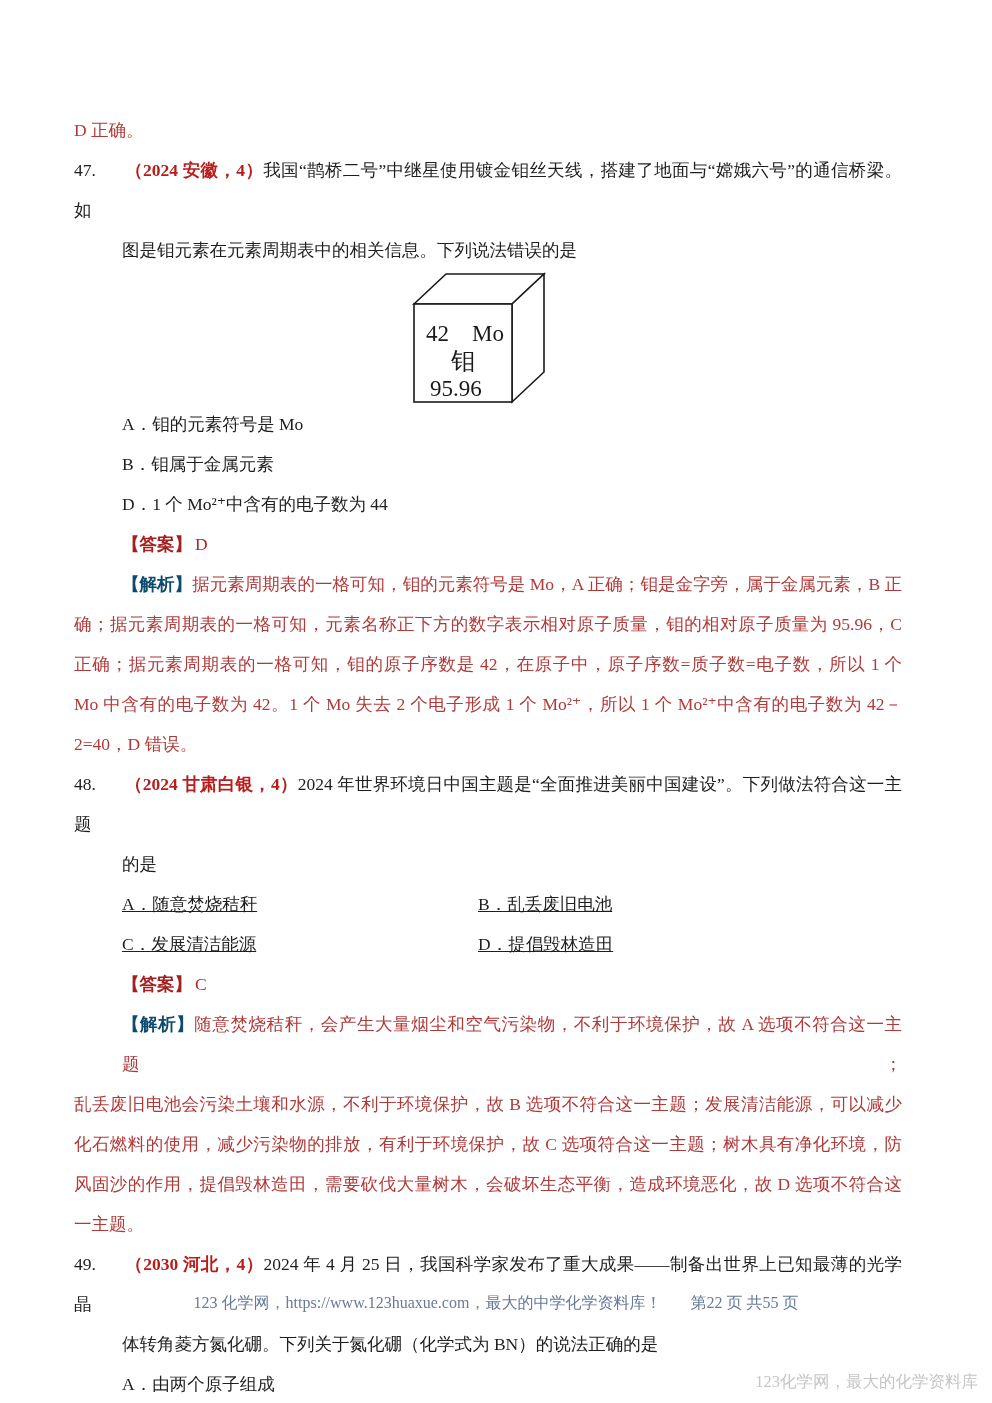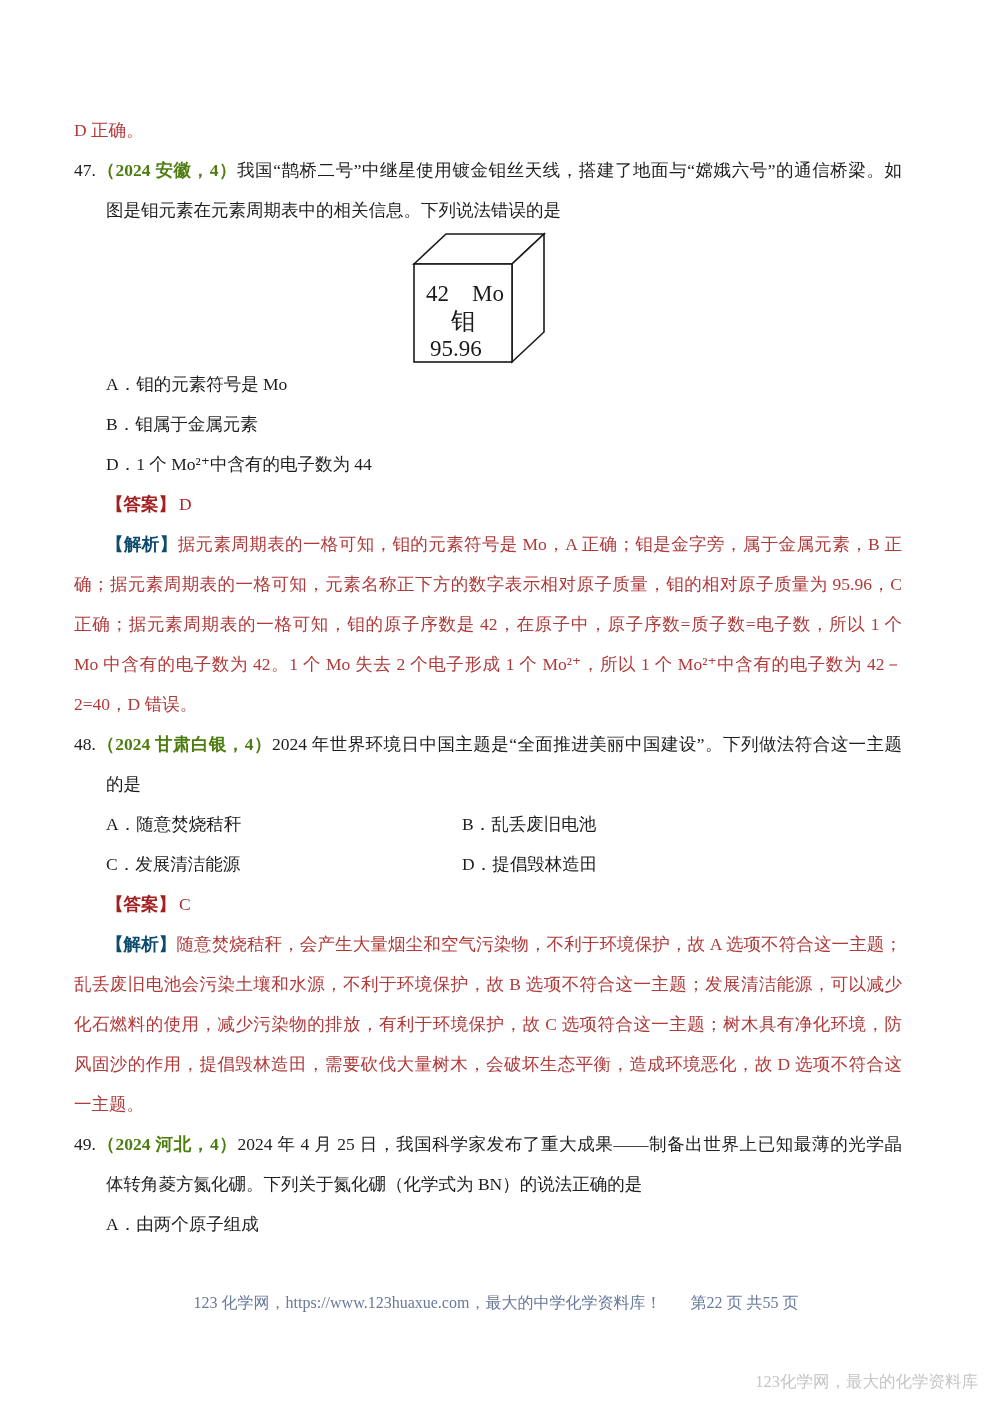--- a/index.html
+++ b/index.html
@@ -6,36 +6,36 @@
   html,body { background:#ffffff; }
   .page {
     width:992px; height:1403px; position:relative; margin:0 auto;
     background:#ffffff; overflow:hidden;
     font-family:"Liberation Serif","DejaVu Serif",serif;
     color:#1e1e1e; font-size:17.5px;
     padding:110px 90px 0 74px;
   }
   .line { line-height:40px; }
   .just { text-align:justify; text-align-last:justify; }
-  .indent { margin-left:32px; }
+  .indent { margin-left:48px; }
   .note-red { color:#b03a3a; }
   .qnum { margin-right:1px; }
-  .qtag { color:#4d7c0f; font-weight:bold; }
+  .qtag { color:#b91c1c; font-weight:bold;margin-left:28px; }
   .ans-label { color:#a42020; font-weight:bold; }
   .ans-value { color:#b02525; margin-left:3px; }
   .analysis { color:#b03a3a; }
   .analysis-label { color:#0c4a6e; font-weight:bold; }
   .element-figure {
     height:134px; display:flex; justify-content:center; align-items:center;
   }
   .element-figure svg { display:block; }
   .element-figure text {
     font-family:"Liberation Serif","DejaVu Serif",serif; fill:#1a1a1a;
   }
-  .opt-grid { display:grid; grid-template-columns:356px auto; }
+  .opt-grid { display:grid; grid-template-columns:356px auto;text-decoration:underline; }
   .footer {
     position:absolute; left:0; right:0; top:1290px;
     text-align:center; color:#68799a; font-size:16px; line-height:26px;
   }
   .footer .pageinfo { margin-left:29px; }
   .watermark {
     position:absolute; right:14px; top:1370px;
     color:#c5c5c5; font-size:16.5px; line-height:24px;
   }
 </style>
@@ -89,21 +89,21 @@
     <div class="line indent"><span class="ans-label">【答案】</span><span class="ans-value">C</span></div>
 
     <div class="line indent just analysis"><span class="analysis-label">【解析】</span><span>随意焚烧秸秆，会产生大量烟尘和空气污染物，不利于环境保护，故 A 选项不符合这一主题；</span></div>
     <div class="line just analysis">乱丢废旧电池会污染土壤和水源，不利于环境保护，故 B 选项不符合这一主题；发展清洁能源，可以减少</div>
     <div class="line just analysis">化石燃料的使用，减少污染物的排放，有利于环境保护，故 C 选项符合这一主题；树木具有净化环境，防</div>
     <div class="line just analysis">风固沙的作用，提倡毁林造田，需要砍伐大量树木，会破坏生态平衡，造成环境恶化，故 D 选项不符合这</div>
     <div class="line analysis">一主题。</div>
   </section>
 
   <section>
-    <div class="line just"><span class="qnum">49.</span><span class="qtag">（2024 河北，4）</span><span>2024 年 4 月 25 日，我国科学家发布了重大成果——制备出世界上已知最薄的光学晶</span></div>
+    <div class="line just"><span class="qnum">49.</span><span class="qtag">（2030 河北，4）</span><span>2024 年 4 月 25 日，我国科学家发布了重大成果——制备出世界上已知最薄的光学晶</span></div>
     <div class="line indent">体转角菱方氮化硼。下列关于氮化硼（化学式为 BN）的说法正确的是</div>
     <div class="line indent">A．由两个原子组成</div>
   </section>
 
   <div class="footer"><span>123 化学网，https://www.123huaxue.com，最大的中学化学资料库！</span><span class="pageinfo">第22 页 共55 页</span></div>
 
   <div class="watermark">123化学网，最大的化学资料库</div>
 
 </div>
 

